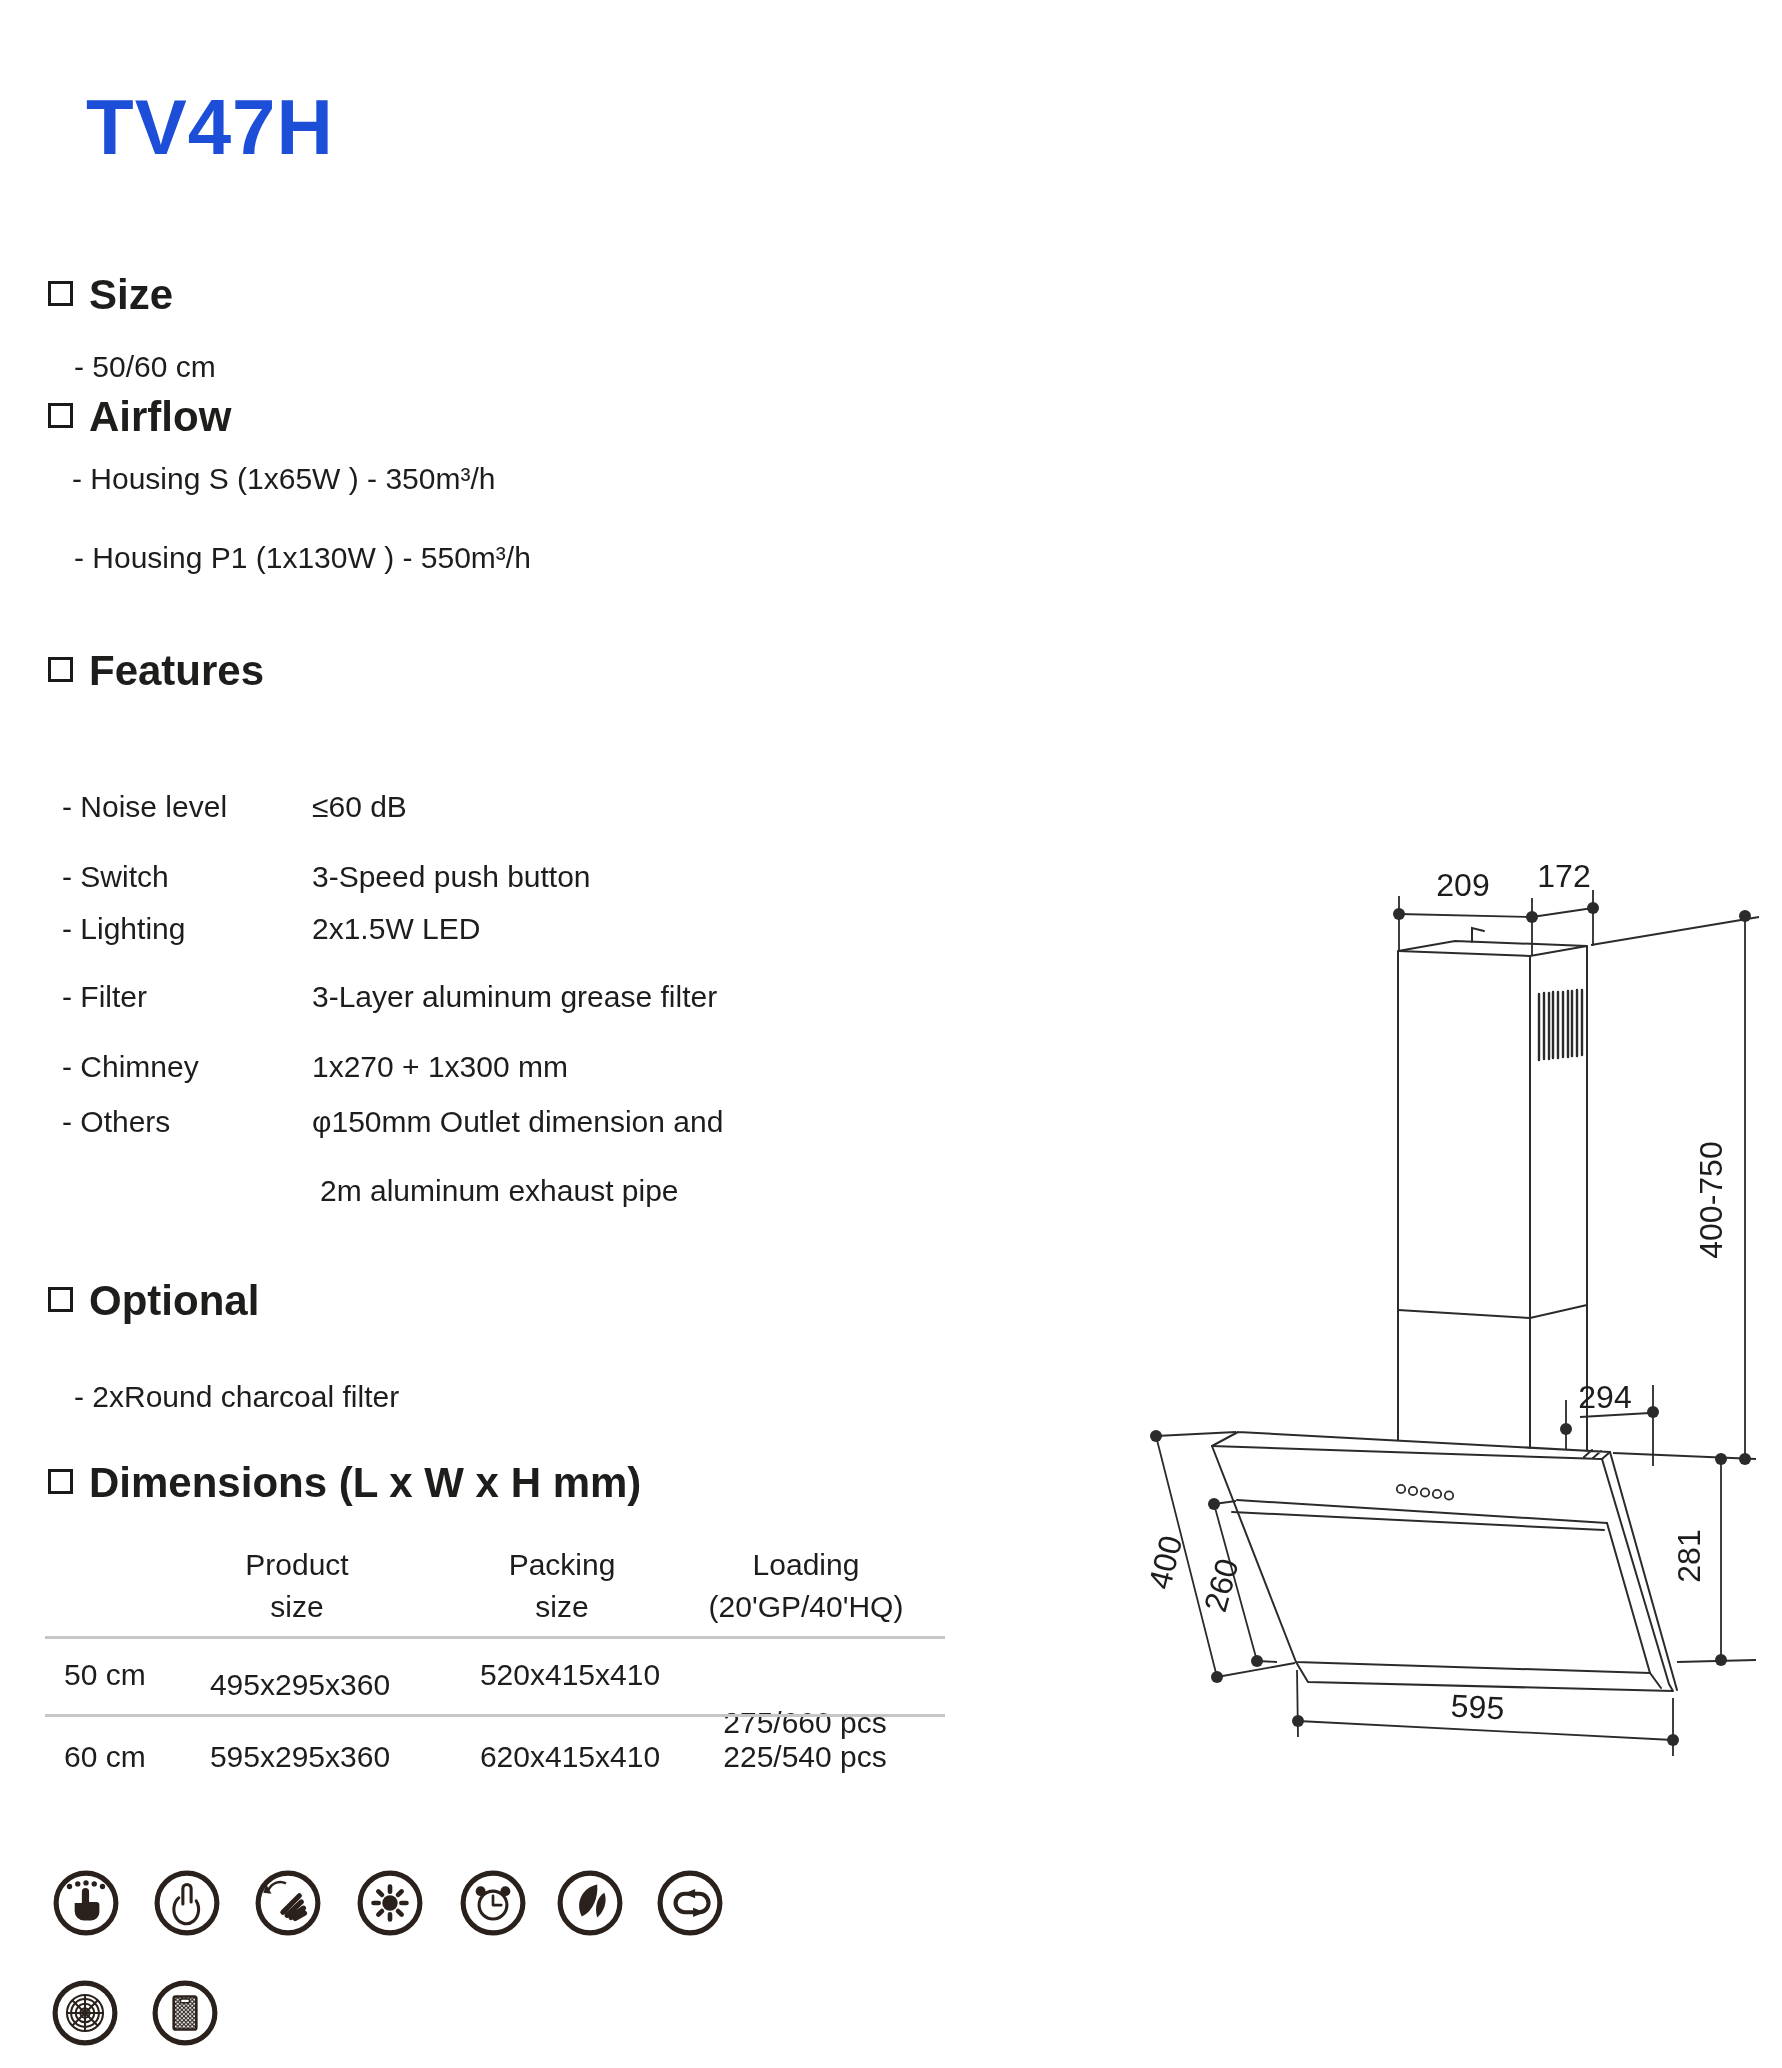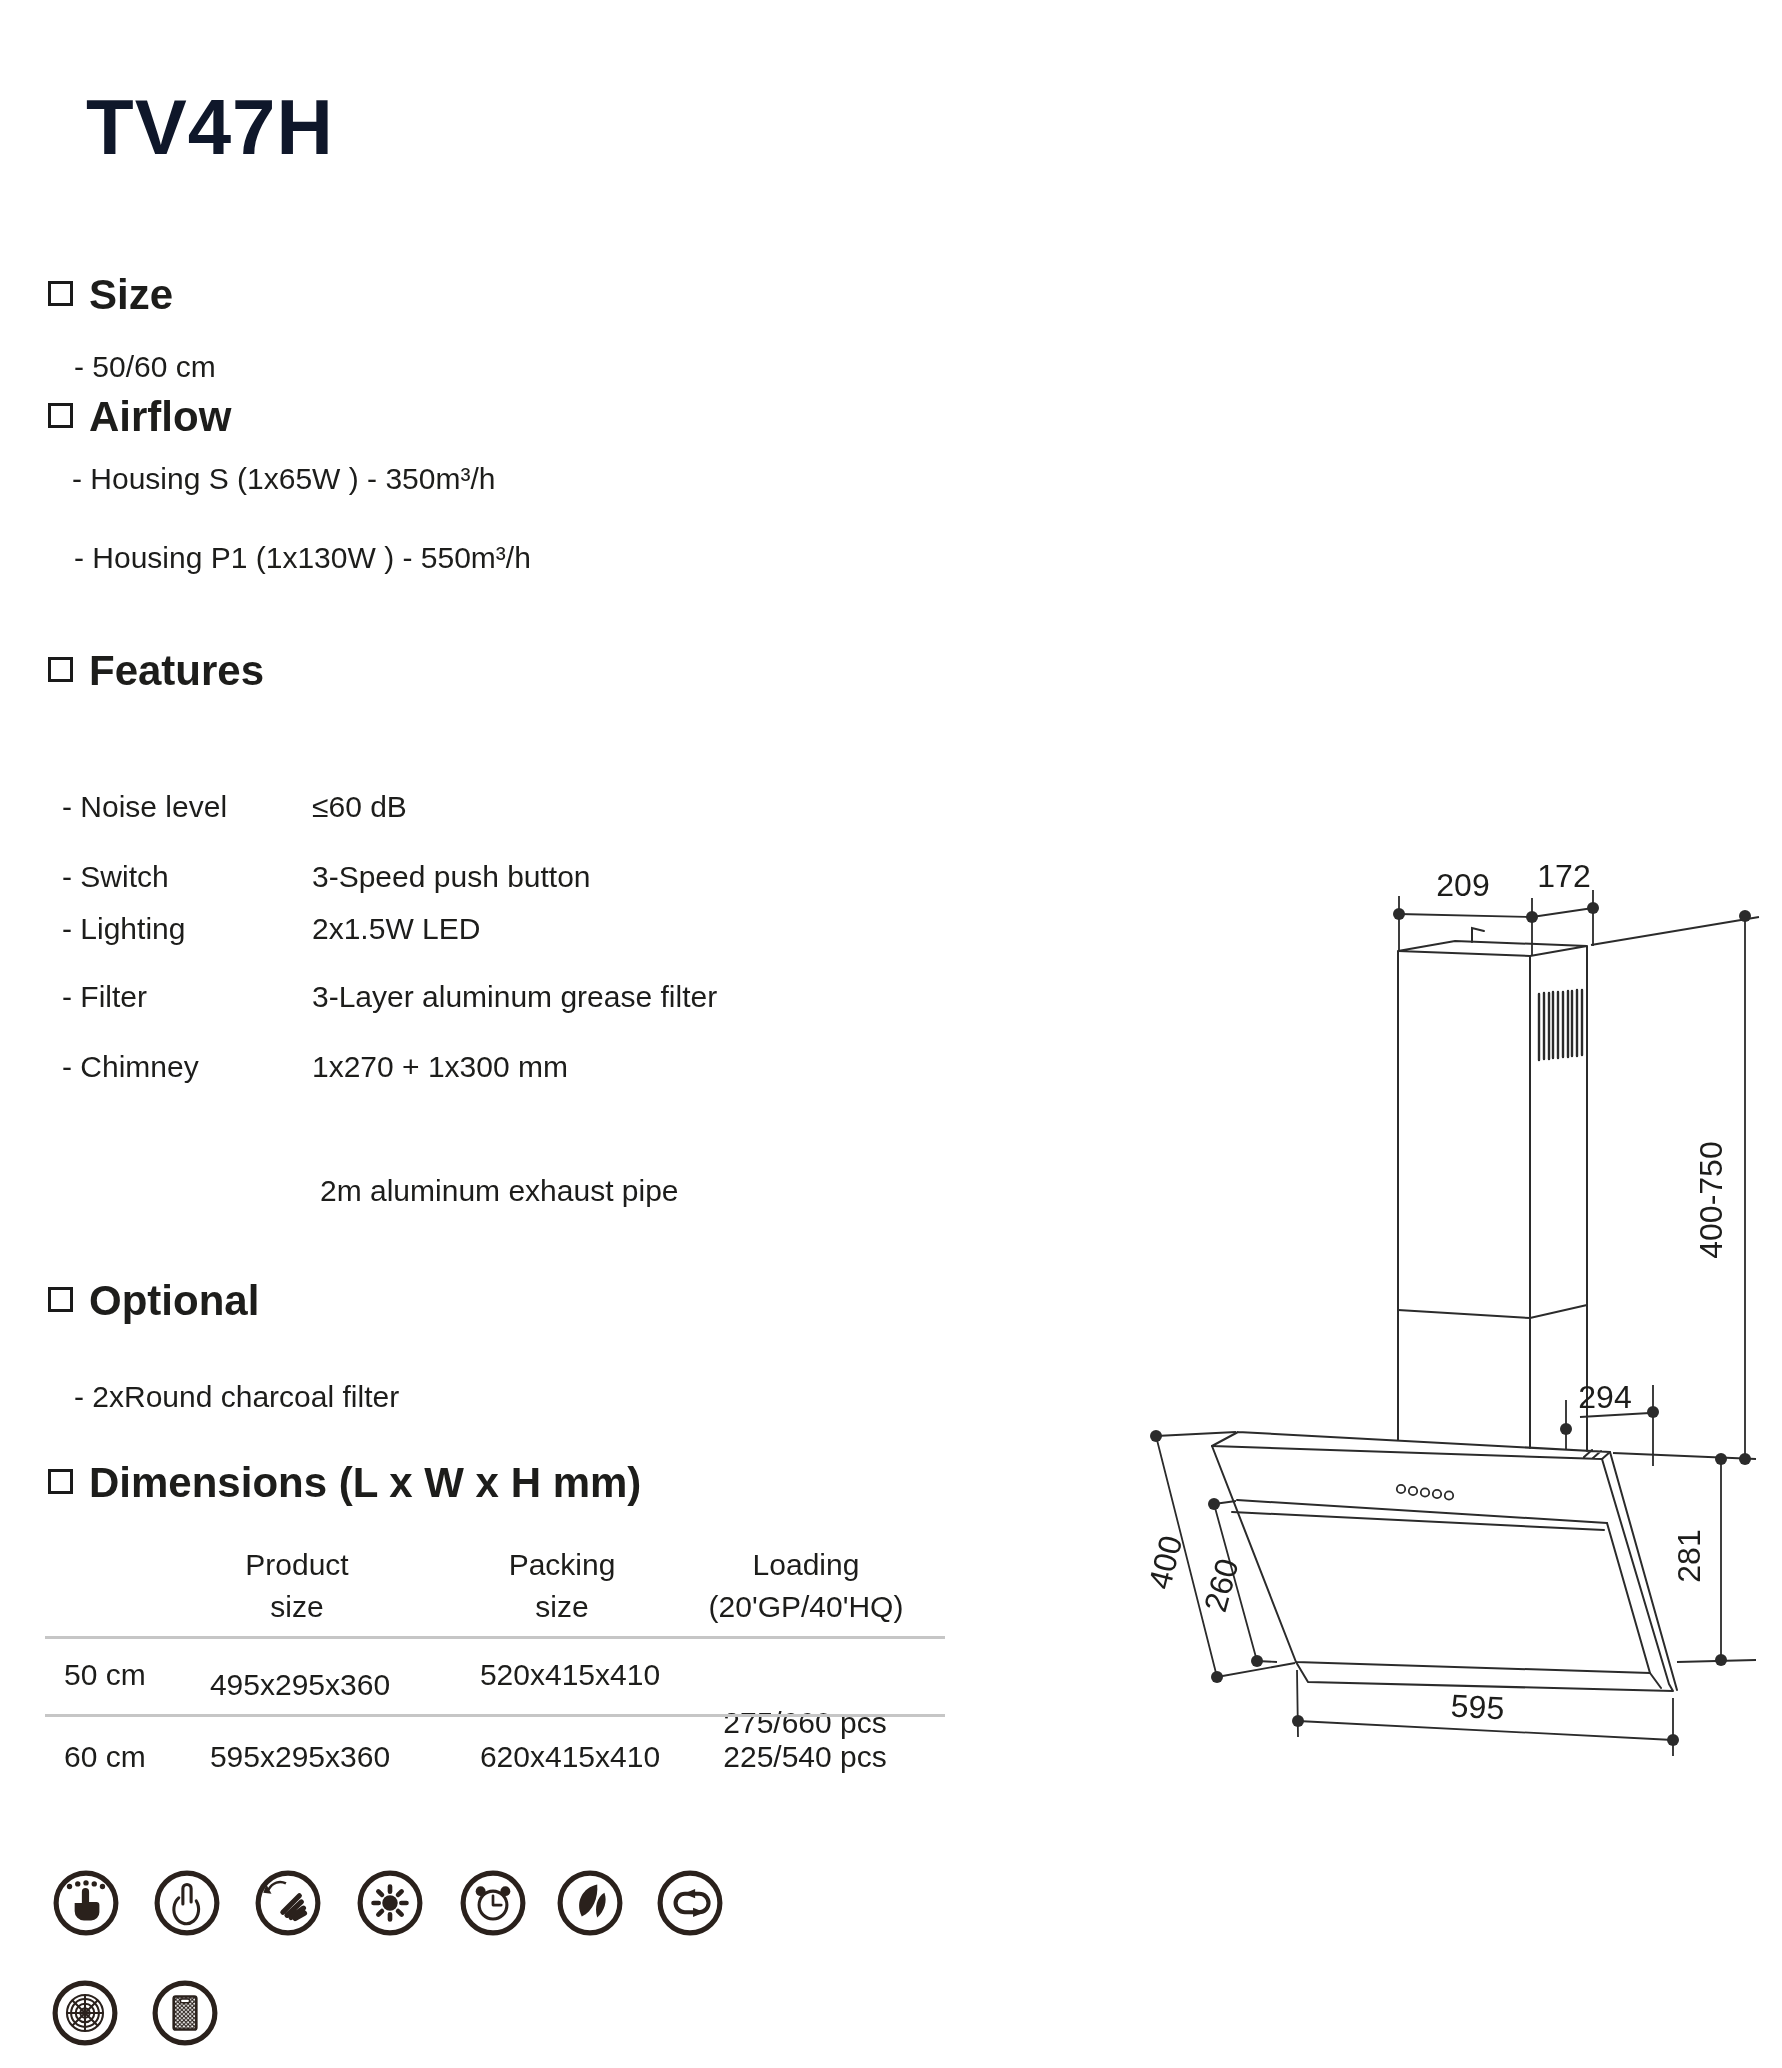--- a/index.html
+++ b/index.html
@@ -1,19 +1,19 @@
 <!DOCTYPE html>
 <html><head>
 <meta charset="utf-8">
 <style>
   html,body{margin:0;padding:0;background:#fff;}
   .page{position:relative;width:1782px;height:2068px;background:#fff;overflow:hidden;
         font-family:"Liberation Sans","DejaVu Sans",sans-serif;color:#1d1d1b;}
   .abs{position:absolute;}
-  .title{font-size:78px;font-weight:800;letter-spacing:1px;line-height:1;color:#0f172a;}
+  .title{font-size:78px;font-weight:800;letter-spacing:1px;line-height:1;color:#1d4ed8;}
   .sec-head{position:absolute;display:flex;align-items:flex-start;gap:16px;}
   .bullet{width:19px;height:19px;border:3.5px solid #1a1a1a;margin-top:9px;flex:0 0 auto;}
   .sec-head h2{margin:0;font-size:42px;font-weight:700;line-height:1.1;color:#1d1d1b;}
   .item{position:absolute;font-size:30px;line-height:1.25;}
   .frow{position:absolute;left:62px;font-size:30px;display:flex;}
   .flabel{display:inline-block;width:250px;flex:0 0 auto;}
   .fvalue{display:inline-block;white-space:nowrap;}
   .t-h1,.t-h2,.t-cell{position:absolute;font-size:30px;white-space:nowrap;transform:translateX(-50%);}
   .t-size{position:absolute;font-size:30px;white-space:nowrap;}
   .t-div{position:absolute;left:45px;width:900px;height:3px;background:#c6c6c6;}
@@ -56,20 +56,24 @@
     <span class="flabel">- Lighting</span>
     <span class="fvalue">2x1.5W LED</span>
   </div>
   <div class="frow" style="top:980px;">
     <span class="flabel">- Filter</span>
     <span class="fvalue">3-Layer aluminum grease filter</span>
   </div>
   <div class="frow" style="top:1050px;">
     <span class="flabel">- Chimney</span>
     <span class="fvalue">1x270 + 1x300 mm</span>
+  </div>
+  <div class="frow" style="top:1105px;">
+    <span class="flabel">- Others</span>
+    <span class="fvalue">φ150mm Outlet dimension and</span>
   </div>
   <div class="item" style="left:320px;top:1160px;margin-top:12px;">2m aluminum exhaust pipe</div>
 
   <div class="sec-head" style="left:48px;top:1278px;">
     <span class="bullet"></span>
     <h2>Optional</h2>
   </div>
   <div class="item" style="left:74px;top:1378px;">- 2xRound charcoal filter</div>
 
   <div class="sec-head" style="left:48px;top:1460px;">

